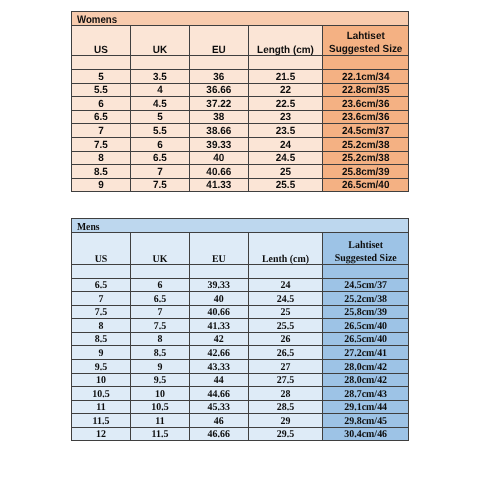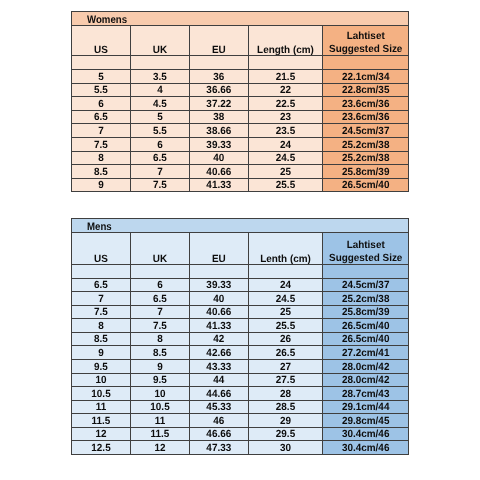--- a/index.html
+++ b/index.html
@@ -9,37 +9,37 @@
        -webkit-font-smoothing:antialiased;
        text-rendering:geometricPrecision;}
   .page{position:relative;width:480px;height:480px;background:#ffffff;}
   .tblwrap{position:absolute;left:0;top:0;width:480px;height:480px;}
 
   table.sz{position:absolute;border-collapse:collapse;table-layout:fixed;
            border-spacing:0;}
   table.sz td{border:1px solid #3f3f3f;padding:0;margin:0;text-align:center;
       font-weight:bold;color:#0d0d0d;line-height:1.0;vertical-align:middle;
       font-size:10.4px;letter-spacing:0px;overflow:hidden;white-space:nowrap;}
-  table.sz td.title{text-align:left;padding-left:15px;font-size:10.8px;letter-spacing:0px;}
+  table.sz td.title{text-align:left;padding-left:5px;font-size:10.8px;letter-spacing:0px;}
   table.sz td.hdr{vertical-align:bottom;}
   table.sz td.hdr > .ht{display:block;filter:blur(0px);transform:scaleX(0.955) translateY(2.0px);transform-origin:center bottom;}
   table.sz td.val > .vt{position:relative;top:1.5px;display:block;filter:blur(0px);transform:scaleX(0.955);}
   table.sz td.title > .tt{position:relative;top:1.8px;display:block;transform:scaleX(0.895);transform-origin:left center;filter:blur(0px);}
   table.sz td.hl2{line-height:1.30;white-space:normal;margin-left:24px;}
   table.sz td.hl2 > div{position:relative;top:1.9px;filter:blur(0px);transform:scaleX(0.955);}
 
   #womens{left:71px;top:11.4px;}
   #womens td{background:#fbe5d6;}
   #womens td.title{background:#f8cbad;height:12.8px;}
   #womens td.hdr{background:#fbe5d6;height:28.7px;}
   #womens td.spacer{height:13.3px;}
   #womens td.val{height:12.58px;}
   #womens td.accent{background:#f4b183;}
 
-  #mens{left:71px;top:218.2px;}
+  #mens{left:71px;top:218.2px;font-family:Liberation Serif, serif;}
   #mens td{background:#deebf7;}
   #mens td.title{background:#bdd7ee;height:13.0px;}
   #mens td.hdr{background:#deebf7;height:30.6px;}
   #mens td.spacer{height:13.0px;}
   #mens td.val{height:12.54px;}
   #mens td.accent{background:#9dc3e6;}
 </style>
 </head>
 <body>
 
@@ -479,34 +479,17 @@
             <td class="val">
               <span class="vt">46.66</span>
             </td>
             <td class="val">
               <span class="vt">29.5</span>
             </td>
             <td class="val accent">
               <span class="vt">30.4cm/46</span>
             </td>
           </tr>
-          <tr>
-            <td class="val">
-              <span class="vt">12.5</span>
-            </td>
-            <td class="val">
-              <span class="vt">12</span>
-            </td>
-            <td class="val">
-              <span class="vt">47.33</span>
-            </td>
-            <td class="val">
-              <span class="vt">30</span>
-            </td>
-            <td class="val accent">
-              <span class="vt">30.4cm/46</span>
-            </td>
-          </tr>
         </tbody>
   </table>
   </div>
 
 </div>
 
 </body></html>

